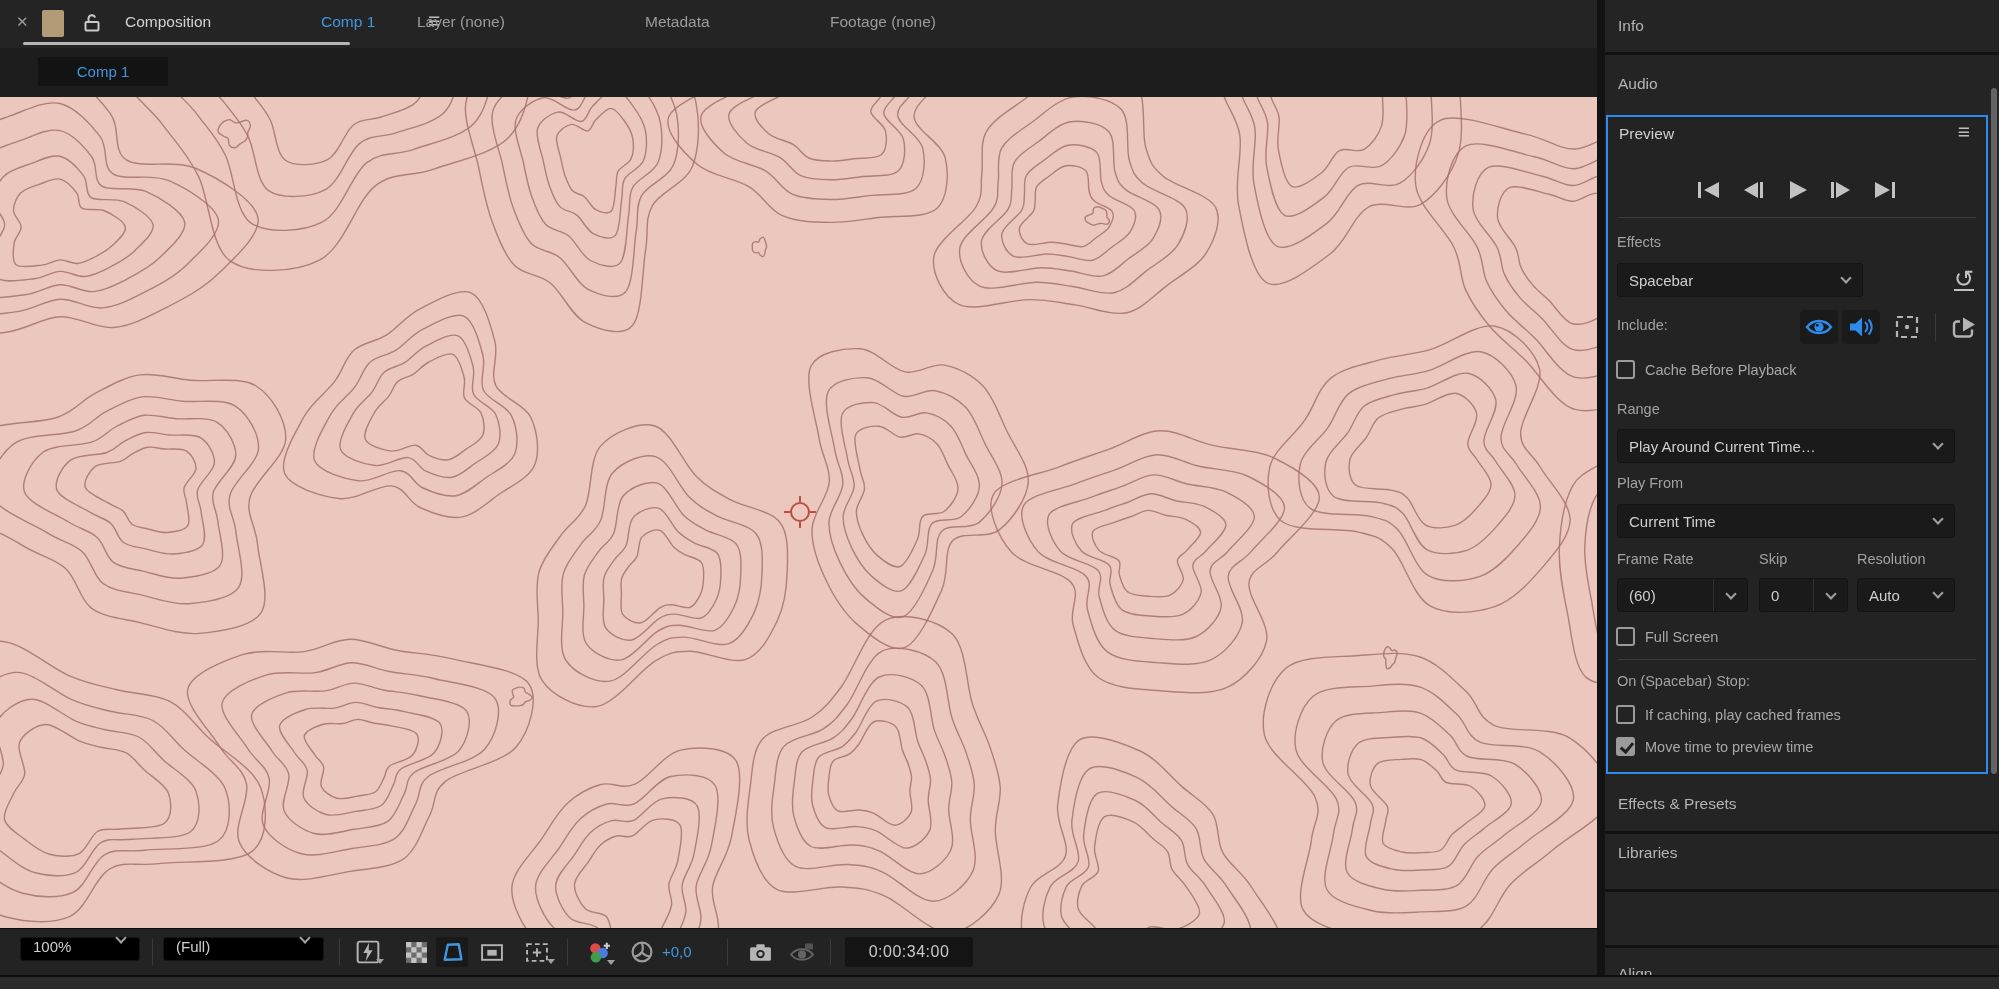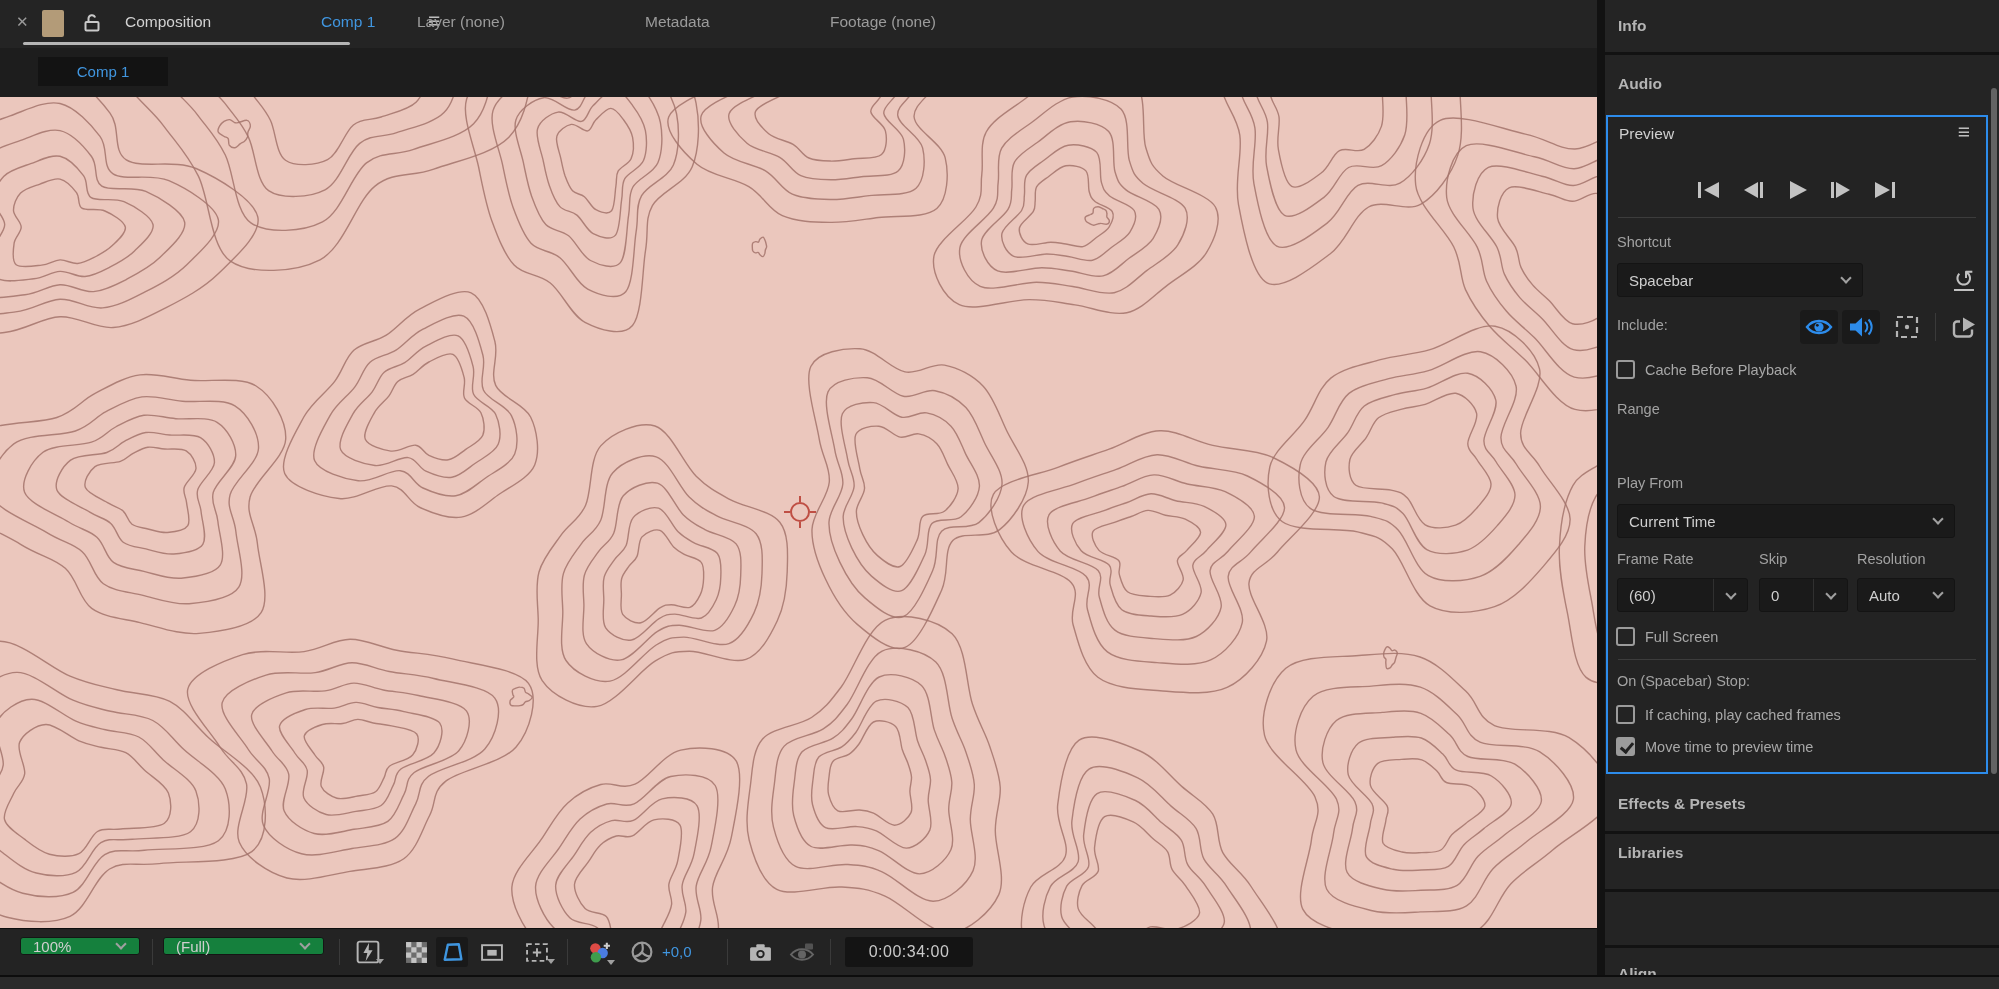--- a/index.html
+++ b/index.html
@@ -23,22 +23,22 @@
   .viewer-tabs { position:absolute; left:0; top:48px; width:1597px; height:49px; background:#1d1d1d; }
   .vtab { position:absolute; left:38px; top:9px; width:130px; height:29px; background:#131313;
           color:#4096e0; font-size:15px; display:flex; align-items:center; justify-content:center; }
 
   .viewport { position:absolute; left:0; top:97px; width:1597px; height:831px; overflow:hidden; }
   .viewport svg { display:block; }
 
   
   .toolbar { position:absolute; left:0; top:928px; width:1597px; height:45px; background:#232323;
              border-top:1px solid #0d0d0d; }
-  .dd { position:absolute; top:8px; height:18px; background:#15803d; border:1px solid #151515;
-        border-radius:3px; color:#cfcfcf; font-size:15px; display:flex; align-items:center; }
+  .dd { position:absolute; top:8px; height:24px; background:#000000; border:1px solid #151515;
+        border-radius:3px; color:#cfcfcf; font-size:15px; display:flex; }
   .dd .ddtext { padding-left:12px; flex:1; }
   .chev { width:8px; height:8px; border-right:2px solid #a0a0a0; border-bottom:2px solid #a0a0a0;
           transform:rotate(45deg); margin-top:-4px; }
   .dd .chev { margin-right:14px; }
   .tdiv { position:absolute; top:10px; width:1px; height:26px; background:#3a3a3a; }
   .tbtn { position:absolute; top:8px; width:32px; height:30px; background:transparent; border:none;
           display:flex; align-items:center; justify-content:center; }
   .tbtn.pressed { background:#191919; border-radius:3px; }
   .mini-arrow { position:absolute; width:0; height:0; border-left:4px solid transparent;
           border-right:4px solid transparent; border-top:5px solid #a0a0a0; }
@@ -47,21 +47,21 @@
               border-radius:3px; color:#c9c9c9; font-size:16px; display:flex; align-items:center;
               justify-content:center; letter-spacing:.5px; }
 
   .footerstrip { position:absolute; left:0; top:975px; width:1999px; height:14px; background:#2b2b2b;
                  border-top:2px solid #0d0d0d; }
 
   
   .vgap { position:absolute; left:1597px; top:0; width:8px; height:989px; background:#121212; }
   .rightcol { position:absolute; left:1605px; top:0; width:394px; height:989px; background:#242424; }
   .prow { position:absolute; left:0; width:394px; display:flex; align-items:center;
-          color:#b4b4b4; font-size:15.5px; padding-left:13px; background:#242424;font-weight:bold; }
+          color:#b4b4b4; font-size:15.5px; padding-left:13px; background:#242424; }
   .pdiv { position:absolute; left:0; width:394px; height:3px; background:#121212; }
 
   
   .preview-panel { position:absolute; left:1px; top:115px; width:382px; height:659px;
                    border:2px solid #2d8ceb; background:#232323; }
   .pv-title { position:absolute; left:11px; top:8px; color:#cfcfcf; font-size:15.5px; }
   .pv-menu { position:absolute; right:16px; top:3px; color:#bdbdbd; font-size:21px; }
   .transport { position:absolute; left:0; top:56px; width:378px; height:34px; display:flex;
                align-items:center; justify-content:center; gap:20px; }
   .transport button { background:none; border:none; padding:0; display:flex; }
@@ -362,21 +362,21 @@
           </button>
         <button>
             <svg width="24" height="20" viewBox="0 0 24 20" fill="#c2c2c2">
               <polygon points="2,2 17,10 2,18"></polygon>
               <rect x="19" y="2" width="3" height="16"></rect>
             </svg>
           </button>
       </div>
       <div class="pv-hdiv" style="top:100px"></div>
 
-      <span class="pv-label" style="left:9px;top:117px">Shortcut</span>
+      <span class="pv-label" style="left:9px;top:117px">Effects</span>
       <div class="pv-dd" style="left:9px;top:146px;width:246px">
         <span class="ddtext">Spacebar</span>
           <span class="chev"></span>
       </div>
       <button class="inc-plain" style="left:340px;top:148px;width:32px;height:30px">
         <span class="reset-glyph">↺</span>
       </button>
 
       <span class="pv-label" style="left:9px;top:200px">Include:</span>
       <button class="inc-btn" style="left:192px;top:193px">
@@ -405,20 +405,24 @@
             <polygon points="12,2 24,9 12,16" fill="#b3b3b3"></polygon>
           </svg>
       </button>
 
       <div class="cb-row" style="left:8px;top:243px">
         <span class="cb"></span>
         <span class="cb-label">Cache Before Playback</span>
       </div>
 
       <span class="pv-label" style="left:9px;top:284px">Range</span>
+      <div class="pv-dd" style="left:9px;top:312px;width:338px">
+        <span class="ddtext">Play Around Current Time…</span>
+          <span class="chev"></span>
+      </div>
 
       <span class="pv-label" style="left:9px;top:358px">Play From</span>
       <div class="pv-dd" style="left:9px;top:387px;width:338px">
         <span class="ddtext">Current Time</span>
           <span class="chev"></span>
       </div>
 
       <span class="pv-label" style="left:9px;top:434px">Frame Rate</span>
       <span class="pv-label" style="left:151px;top:434px">Skip</span>
       <span class="pv-label" style="left:249px;top:434px">Resolution</span>

